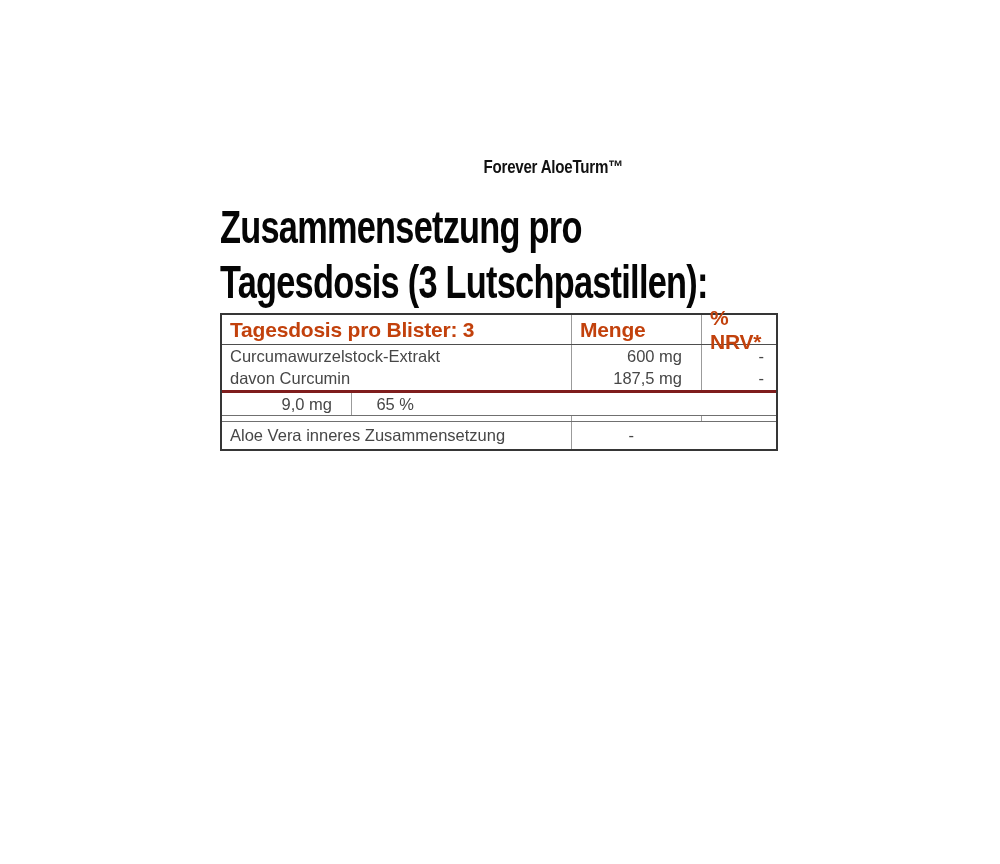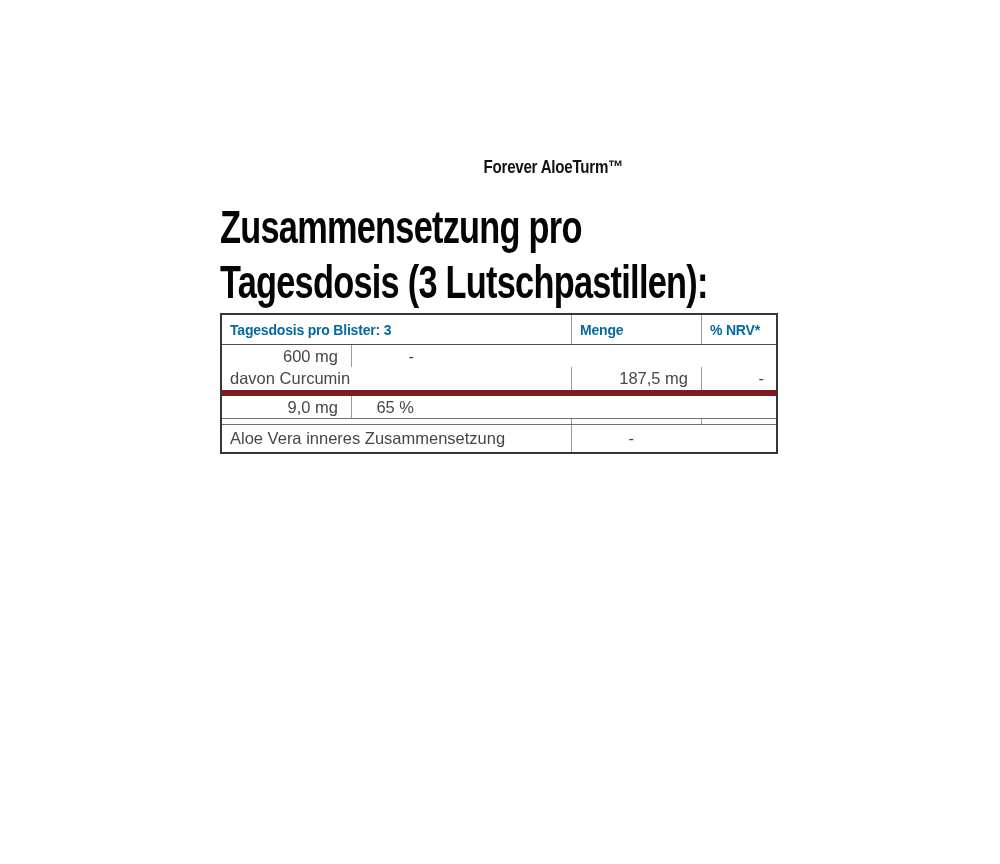--- a/index.html
+++ b/index.html
@@ -67,43 +67,43 @@
     display: flex;
     align-items: center;
   }
   .c1 {
     width: 350px;
     padding-left: 8px;
     border-right: 1px solid #9b9b9b;
   }
   .c2 {
     width: 130px;
-    padding-right: 13px;
+    padding-right: 19px;
     border-right: 1px solid #9b9b9b;
     justify-content: flex-end;
   }
   .c3 {
     width: 74px;
     padding-right: 12px;
     justify-content: flex-end;
   }
   .tr.header {
     height: 29px;
-    font-size: 14px;
+    font-size: 21px;
     font-weight: bold;
-    color: #0369a1;
+    color: #c2410c;
     letter-spacing: -0.2px;
     border-bottom: 1px solid #4e4e4e;
   }
   .tr.header .c2, .tr.header .c3 {
     justify-content: flex-start;
     padding-left: 8px;
   }
   .tr.r0 { height: 22px; }
-  .tr.r1 { height: 23px; border-bottom: 6px solid #7f1d1d; }
+  .tr.r1 { height: 23px; border-bottom: 3px solid #7f1d1d; }
   .tr.r2 { height: 22px; border-bottom: 1px solid #707070; }
   .tr.spacer { height: 5px; border-bottom: 1px solid #707070; }
   .tr.r3 { height: 27px; }
 
   
   .footnote {
     position: absolute;
     left: 221px;
     top: 478px;
     font-size: 11px;
@@ -126,20 +126,21 @@
 
   <div class="ntable">
 
     <div class="tr header">
       <div class="td c1">Tagesdosis pro Blister: 3</div>
       <div class="td c2">Menge</div>
       <div class="td c3">% NRV*</div>
     </div>
 
     <div class="tr r0">
+      <div class="td c1">Curcumawurzelstock-Extrakt</div>
       <div class="td c2">600 mg</div>
       <div class="td c3">-</div>
     </div>
 
     <div class="tr r1">
       <div class="td c1">davon Curcumin</div>
       <div class="td c2">187,5 mg</div>
       <div class="td c3">-</div>
     </div>
 

